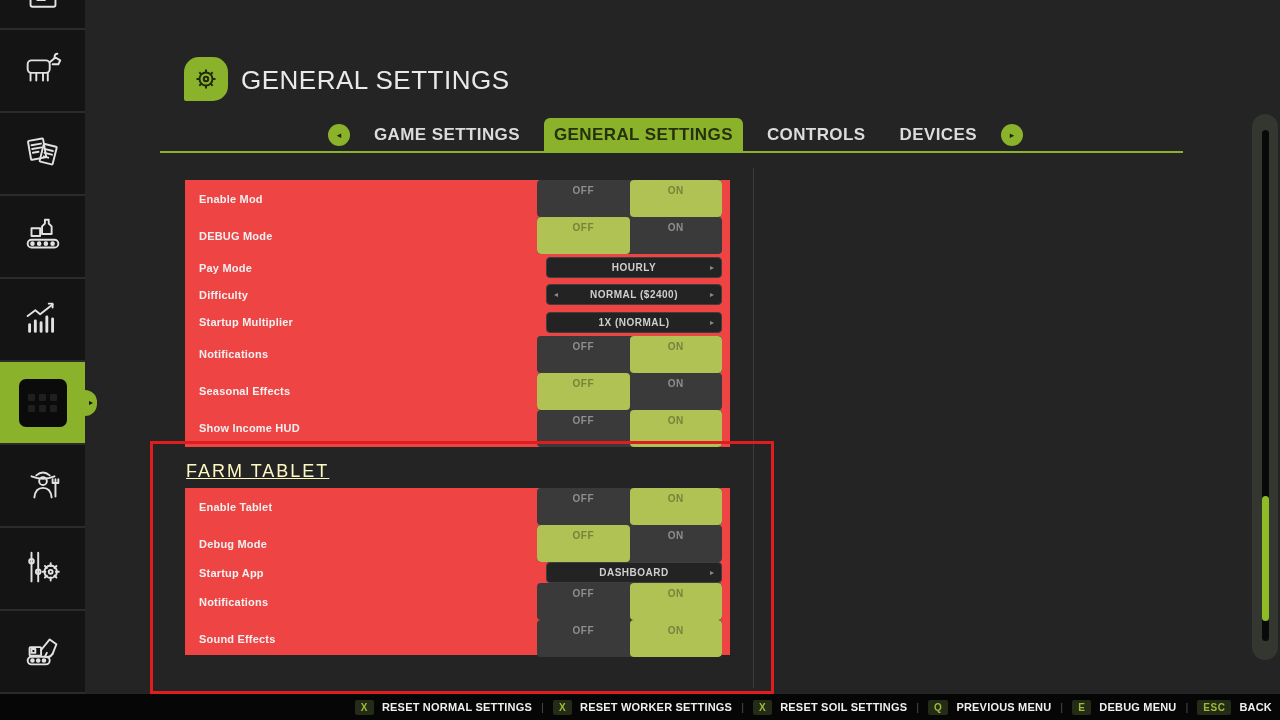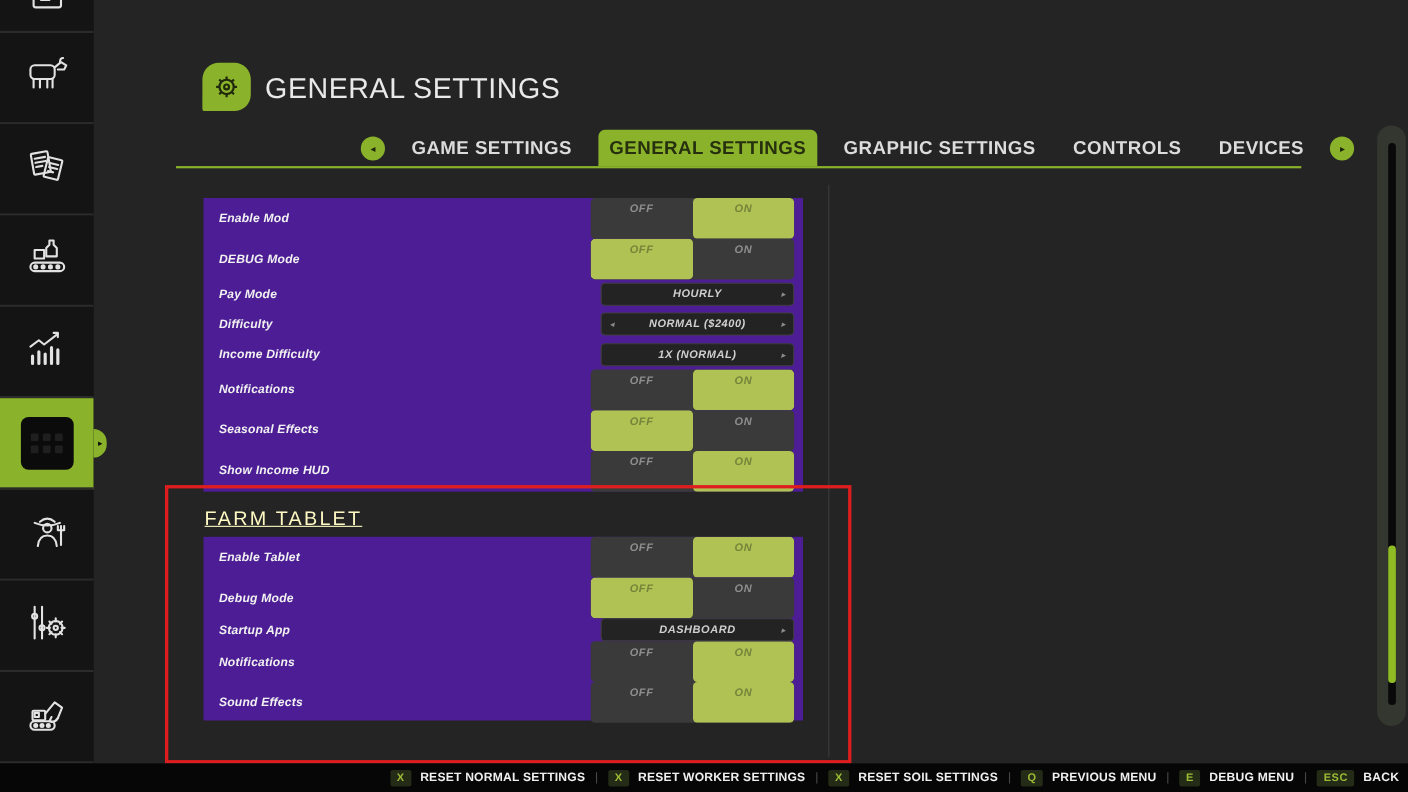--- a/index.html
+++ b/index.html
@@ -41,22 +41,22 @@
   .tab { height:33px; line-height:33px; padding:0 10px; font-size:17px; font-weight:bold;
          color:#dcdcdc; letter-spacing:0.4px; white-space:nowrap; cursor:pointer; }
   .tab.active { background:#8ab32b; color:#26300e; border-radius:6px 6px 0 0; }
   .tab-arrow { width:22px; height:22px; border-radius:50%; background:#8ab32b;
                display:flex; align-items:center; justify-content:center;
                color:#1c230a; font-size:9px; cursor:pointer; }
   .tab-underline { position:absolute; left:160px; top:151px; width:1023px; height:2px;
                    background:#8ab32b; }
 
   
-  .panel { position:absolute; left:185px; width:545px; background:#4c1d95;
-           display:flex; flex-direction:column;font-style:italic; }
+  .panel { position:absolute; left:185px; width:545px; background:#ef4444;
+           display:flex; flex-direction:column; }
   .panel1 { top:180px; height:267px; }
   .panel2 { top:488px; height:167px; }
   .row { flex:1; display:flex; align-items:center; justify-content:space-between;
          padding:0 8px 0 14px; }
   .row-label { font-size:11px; font-weight:bold; color:#f1f1f1; letter-spacing:0.2px; }
 
   .toggle { width:185px; height:37px; background:#3a3a3a; border-radius:4px;
             display:flex; cursor:pointer; overflow:hidden; }
   .toggle .half { flex:1; text-align:center; line-height:21px; font-size:10px;
                   font-weight:bold; color:#8e8e8e; letter-spacing:0.5px; }
@@ -199,21 +199,20 @@
       <circle cx="15" cy="15" r="2.2"></circle>
       <path d="M15 5.5v3 M15 21.5v3 M5.5 15h3 M21.5 15h3 M8.3 8.3l2.1 2.1 M19.6 19.6l2.1 2.1 M21.7 8.3l-2.1 2.1 M10.4 19.6l-2.1 2.1"></path>
     </svg>
   </div>
   <h1 class="page-title">GENERAL SETTINGS</h1>
 
   <nav class="tabbar" id="tabbar">
       <div class="tab-arrow">◂</div>
       <div class="tab">GAME SETTINGS</div>
       <div class="tab active">GENERAL SETTINGS</div>
-      <div class="tab">GRAPHIC SETTINGS</div>
       <div class="tab">CONTROLS</div>
       <div class="tab">DEVICES</div>
       <div class="tab-arrow">▸</div>
     </nav>
   <div class="tab-underline"></div>
 
   <section class="panel panel1" id="panel-general">
       <div class="row">
         <span class="row-label">Enable Mod</span>
         <div class="toggle">
@@ -237,21 +236,21 @@
       </div>
       <div class="row">
         <span class="row-label">Difficulty</span>
         <div class="select">
           <span class="chev l">◂</span>
           <span class="val">NORMAL ($2400)</span>
           <span class="chev r">▸</span>
         </div>
       </div>
       <div class="row">
-        <span class="row-label">Income Difficulty</span>
+        <span class="row-label">Startup Multiplier</span>
         <div class="select">
           <span class="val">1X (NORMAL)</span>
           <span class="chev r">▸</span>
         </div>
       </div>
       <div class="row">
         <span class="row-label">Notifications</span>
         <div class="toggle">
           <span class="half">OFF</span>
           <span class="half sel">ON</span>

